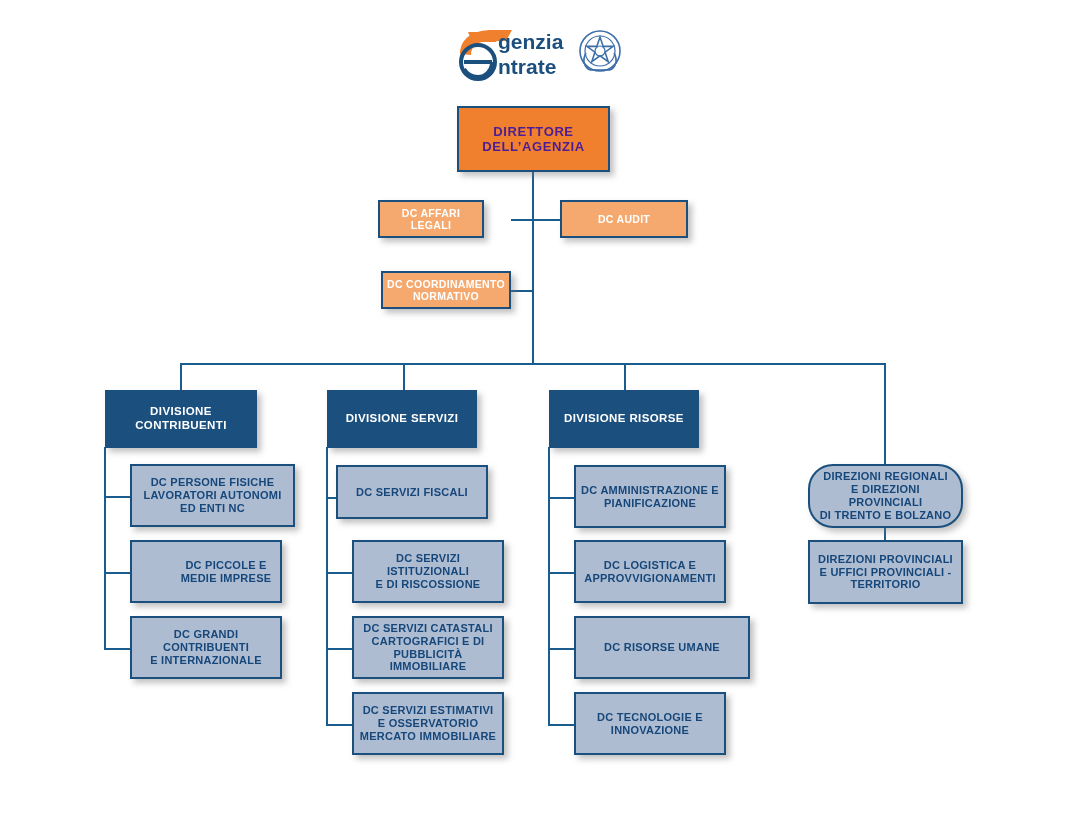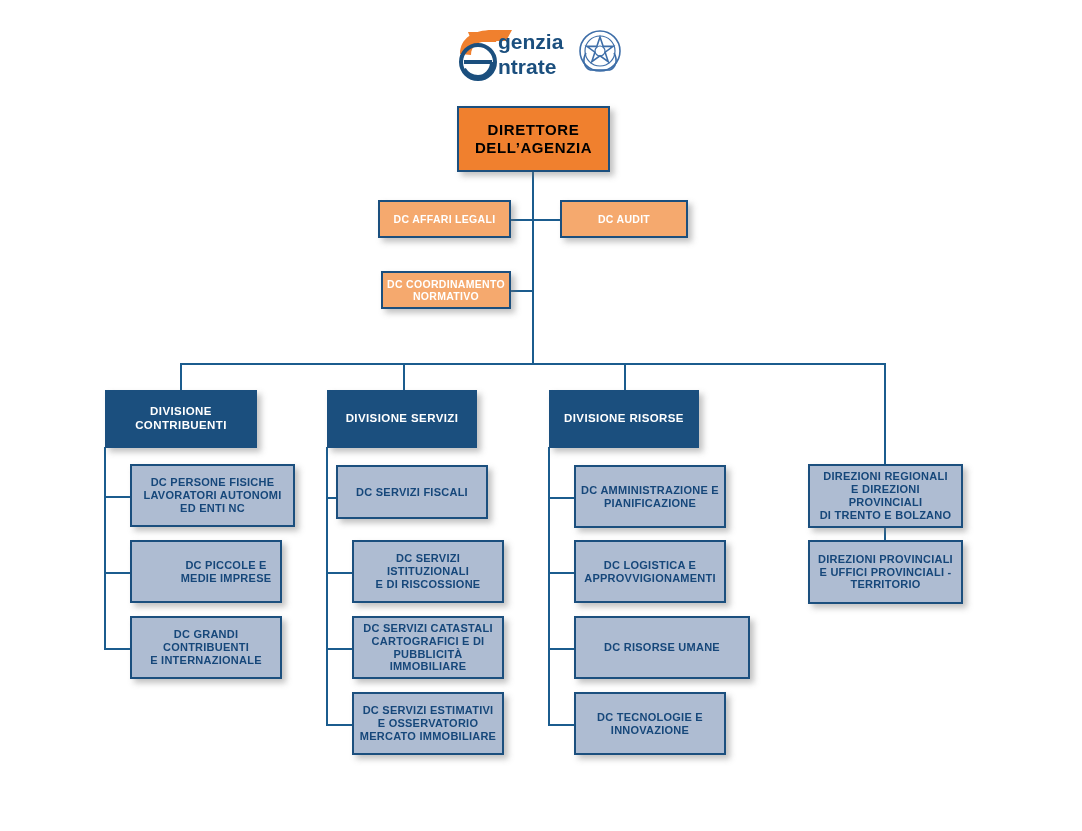--- a/index.html
+++ b/index.html
@@ -39,23 +39,23 @@
     text-align: center;
     line-height: 1.18;
     letter-spacing: 0.2px;
     box-shadow: 4px 4px 6px rgba(120,120,120,0.45);
     padding: 2px 4px;
   }
   .box span { display: block; }
 
   .box.root {
     background: #F0802E;
-    color: #000000;
-    font-weight: bold;
-    font-size: 15px;
+    color: #4c1d95;
+    font-weight: bold;
+    font-size: 13px;
     letter-spacing: 0.6px;
   }
   .box.staff {
     background: #F5A96E;
     color: #ffffff;
     font-weight: bold;
     font-size: 10.5px;
     letter-spacing: 0.3px;
   }
   .box.division {
@@ -144,21 +144,21 @@
   <div class="line h" style="left:548px; top:648px; width:26px;"></div>
   <div class="line h" style="left:548px; top:724px; width:26px;"></div>
 
   <div class="line v" style="left:884px; top:528px; height:12px;"></div>
 
   <div class="box root" style="left:457px; top:106px; width:153px; height:66px; flex-direction:column;">
     <span>DIRETTORE</span>
     <span>DELL’AGENZIA</span>
   </div>
 
-  <div class="box staff" style="left:378px; top:200px; width:133px; height:38px;">
+  <div class="box staff" style="left:378px; top:200px; width:106px; height:38px;">
     <span>DC AFFARI LEGALI</span>
   </div>
 
   <div class="box staff" style="left:560px; top:200px; width:128px; height:38px;">
     <span>DC AUDIT</span>
   </div>
 
   <div class="box staff" style="left:381px; top:271px; width:130px; height:38px; flex-direction:column;">
     <span>DC COORDINAMENTO</span>
     <span>NORMATIVO</span>
@@ -226,21 +226,21 @@
 
   <div class="box unit" style="left:574px; top:616px; width:176px; height:63px;">
     <span>DC RISORSE UMANE</span>
   </div>
 
   <div class="box unit" style="left:574px; top:692px; width:152px; height:63px; flex-direction:column;">
     <span>DC TECNOLOGIE E</span>
     <span>INNOVAZIONE</span>
   </div>
 
-  <div class="box unit" style="left:808px; top:464px; width:155px; height:64px; flex-direction:column;">
+  <div class="box unit" style="left:808px; top:464px; width:155px; height:64px; flex-direction:column;border-radius:25px;">
     <span>DIREZIONI REGIONALI</span>
     <span>E DIREZIONI PROVINCIALI</span>
     <span>DI TRENTO E BOLZANO</span>
   </div>
 
   <div class="box unit" style="left:808px; top:540px; width:155px; height:64px; flex-direction:column;">
     <span>DIREZIONI PROVINCIALI</span>
     <span>E UFFICI PROVINCIALI -</span>
     <span>TERRITORIO</span>
   </div>

